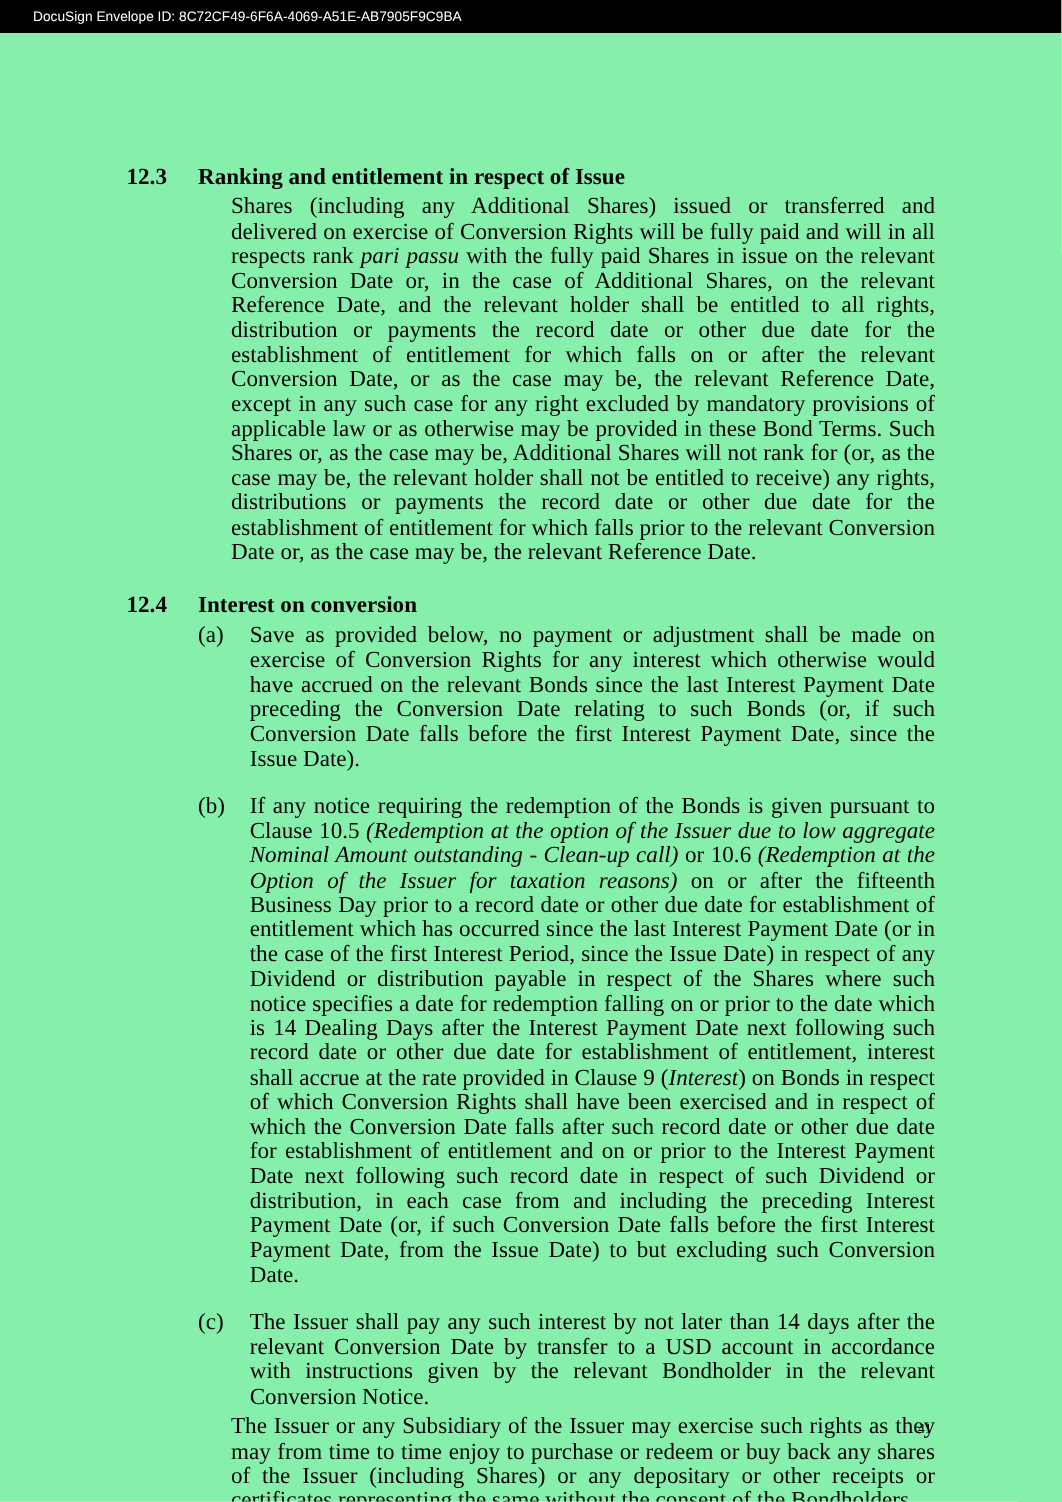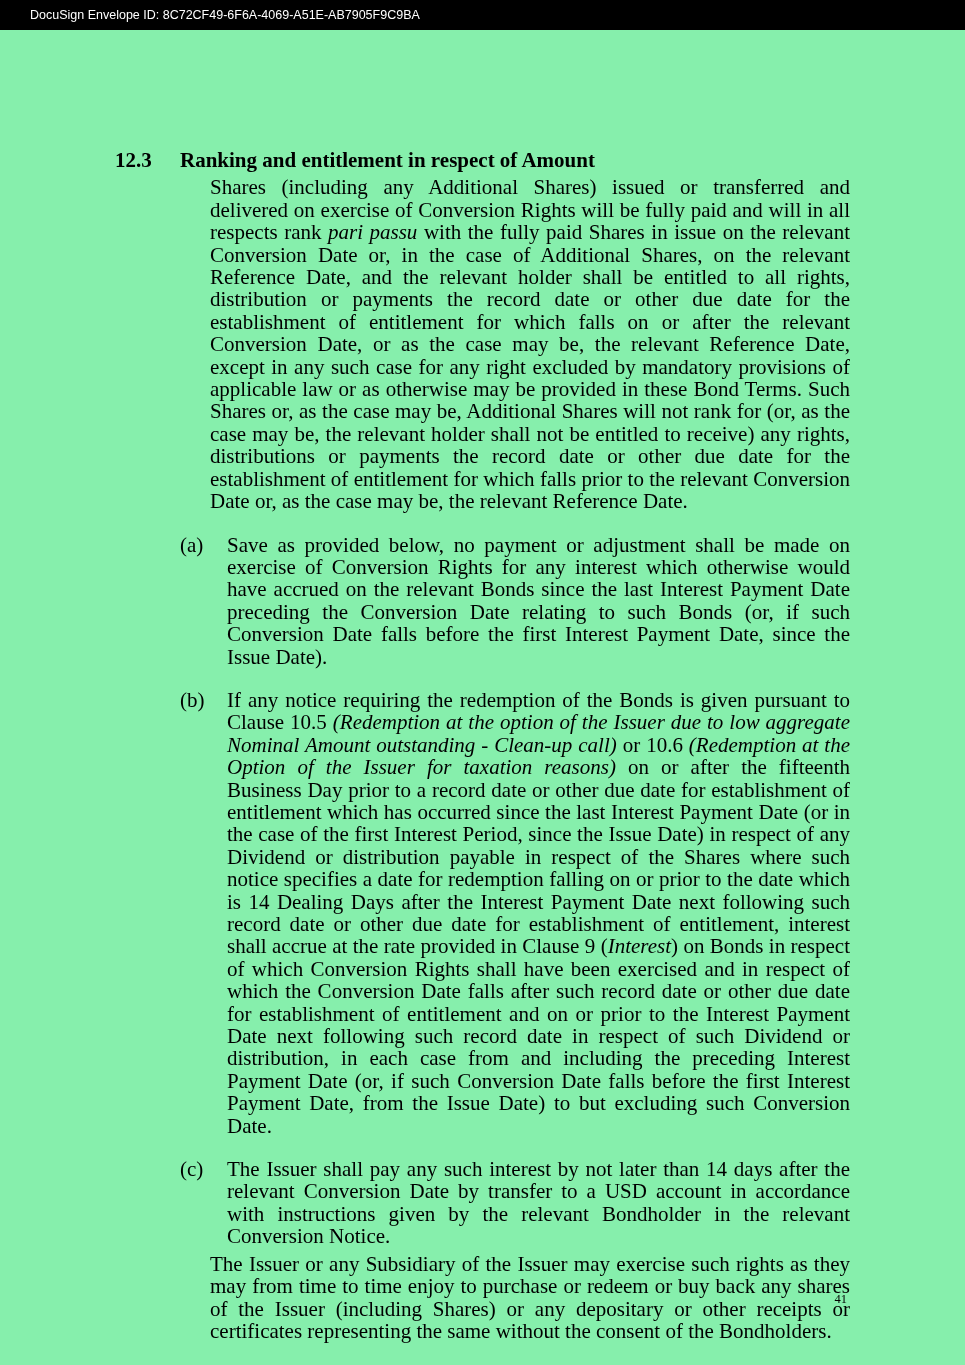--- a/index.html
+++ b/index.html
@@ -70,23 +70,27 @@
 <body>
 
 <div class="page">
   <div class="docusign-bar">
     <span>DocuSign Envelope ID: 8C72CF49-6F6A-4069-A51E-AB7905F9C9BA</span>
   </div>
 
   <div class="content" id="doc-content">
       <div class="section-heading">
         <span class="heading-number">12.3</span>
-        <span class="heading-title">Ranking and entitlement in respect of Amount</span>
+        <span class="heading-title">Ranking and entitlement in respect of Issue</span>
       </div>
       <div class="body-paragraph"><span>Shares (including any Additional Shares) issued or transferred and delivered on exercise of Conversion Rights will be fully paid and will in all respects rank </span><span class="italic">pari passu</span><span> with the fully paid Shares in issue on the relevant Conversion Date or, in the case of Additional Shares, on the relevant Reference Date, and the relevant holder shall be entitled to all rights, distribution or payments the record date or other due date for the establishment of entitlement for which falls on or after the relevant Conversion Date, or as the case may be, the relevant Reference Date, except in any such case for any right excluded by mandatory provisions of applicable law or as otherwise may be provided in these Bond Terms. Such Shares or, as the case may be, Additional Shares will not rank for (or, as the case may be, the relevant holder shall not be entitled to receive) any rights, distributions or payments the record date or other due date for the establishment of entitlement for which falls prior to the relevant Conversion Date or, as the case may be, the relevant Reference Date.</span></div>
+      <div class="section-heading">
+        <span class="heading-number">12.4</span>
+        <span class="heading-title">Interest on conversion</span>
+      </div>
       <div class="subitem">
         <span class="subitem-label">(a)</span>
         <div class="subitem-text"><span>Save as provided below, no payment or adjustment shall be made on exercise of Conversion Rights for any interest which otherwise would have accrued on the relevant Bonds since the last Interest Payment Date preceding the Conversion Date relating to such Bonds (or, if such Conversion Date falls before the first Interest Payment Date, since the Issue Date).</span></div>
       </div>
       <div class="subitem">
         <span class="subitem-label">(b)</span>
         <div class="subitem-text"><span>If any notice requiring the redemption of the Bonds is given pursuant to Clause 10.5 </span><span class="italic">(Redemption at the option of the Issuer due to low aggregate Nominal Amount outstanding - Clean-up call)</span><span> or 10.6 </span><span class="italic">(Redemption at the Option of the Issuer for taxation reasons)</span><span> on or after the fifteenth Business Day prior to a record date or other due date for establishment of entitlement which has occurred since the last Interest Payment Date (or in the case of the first Interest Period, since the Issue Date) in respect of any Dividend or distribution payable in respect of the Shares where such notice specifies a date for redemption falling on or prior to the date which is 14 Dealing Days after the Interest Payment Date next following such record date or other due date for establishment of entitlement, interest shall accrue at the rate provided in Clause 9 (</span><span class="italic">Interest</span><span>) on Bonds in respect of which Conversion Rights shall have been exercised and in respect of which the Conversion Date falls after such record date or other due date for establishment of entitlement and on or prior to the Interest Payment Date next following such record date in respect of such Dividend or distribution, in each case from and including the preceding Interest Payment Date (or, if such Conversion Date falls before the first Interest Payment Date, from the Issue Date) to but excluding such Conversion Date.</span></div>
       </div>
       <div class="subitem">
         <span class="subitem-label">(c)</span>

